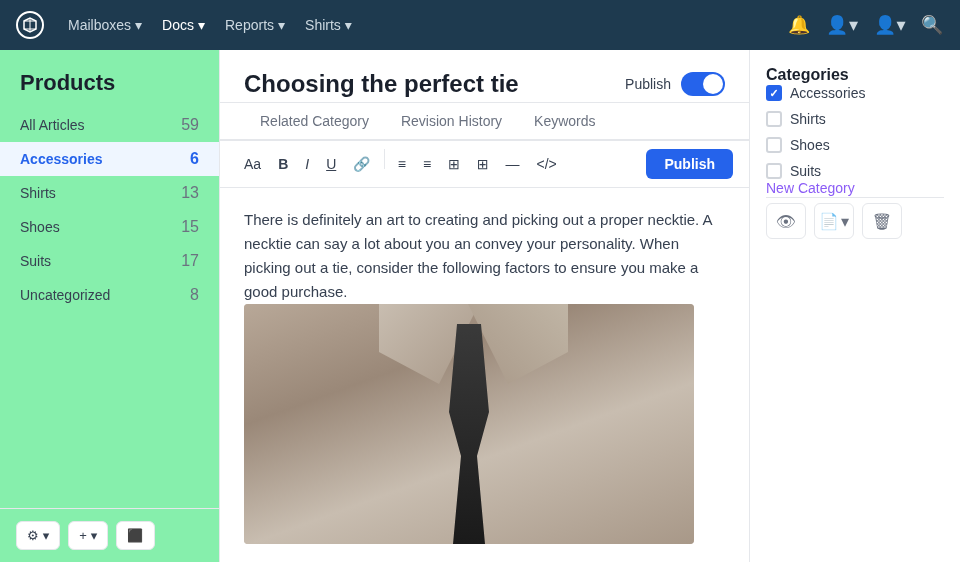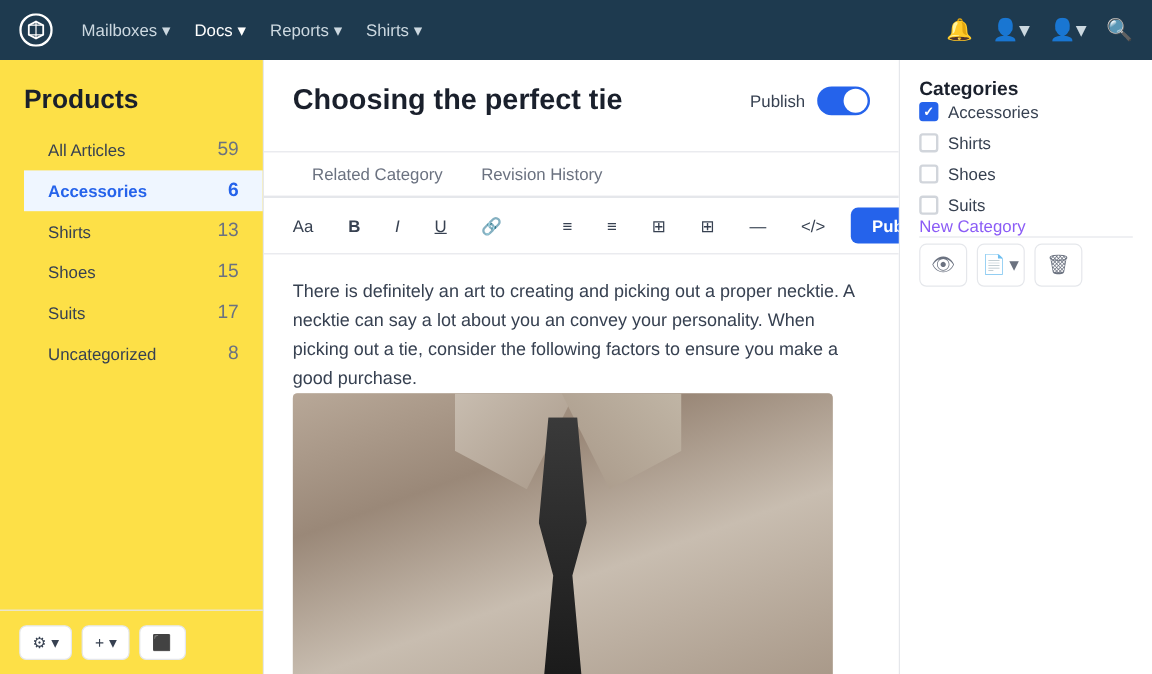--- a/index.html
+++ b/index.html
@@ -29,41 +29,40 @@
     .topnav-item.active { color: #fff; font-weight: 500; }
     .topnav-right { display: flex; align-items: center; gap: 16px; margin-left: auto; }
     .topnav-icon { color: #ccd8e0; cursor: pointer; font-size: 18px; }
 
     
     .layout { display: flex; height: calc(562px - 50px); }
 
     
     .sidebar {
       width: 220px;
-      background: #fde047;
+      background: #86efac;
       border-right: 1px solid #e5e7eb;
       display: flex;
       flex-direction: column;
     }
     .sidebar-title {
       font-size: 22px;
       font-weight: 700;
       color: #1a202c;
       padding: 20px 20px 12px;
     }
     .sidebar-list { flex: 1; overflow-y: auto; }
     .sidebar-item {
       display: flex;
       align-items: center;
       justify-content: space-between;
       padding: 8px 20px;
       font-size: 14px;
       color: #374151;
       cursor: pointer;
-      margin-left: 20px;
     }
     .sidebar-item.active {
       color: #2563eb;
       font-weight: 600;
       background: #eff6ff;
     }
     .sidebar-item-count {
       font-size: 16px;
       color: #6b7280;
     }
@@ -94,21 +93,21 @@
     
     .main {
       flex: 1;
       background: #fff;
       display: flex;
       flex-direction: column;
       border-right: 1px solid #e5e7eb;
       overflow: hidden;
     }
     .article-header {
-      padding: 20px 24px 28px;
+      padding: 20px 24px 4px;
       display: flex;
       align-items: center;
       justify-content: space-between;
       border-bottom: 1px solid #e5e7eb;
     }
     .article-title {
       font-size: 24px;
       font-weight: 700;
       color: #1a202c;
     }
@@ -150,21 +149,21 @@
     }
     .tab.active {
       color: #1a202c;
       border-bottom: 2px solid #2563eb;
       font-weight: 500;
     }
 
     
     .toolbar {
       display: flex;
-      gap: 13px;
+      gap: 1px;
       padding: 8px 16px;
       border-bottom: 1px solid #e5e7eb;
       background: #fff;
     }
     .toolbar-btn {
       padding: 5px 8px;
       border-radius: 4px;
       cursor: pointer;
       color: #374151;
       font-size: 14px;
@@ -399,20 +398,21 @@
       <h1 class="article-title">Choosing the perfect tie</h1>
       <div class="publish-area">
         <span class="publish-label">Publish</span>
         <div class="toggle"></div>
       </div>
     </div>
 
     <div class="article-tabs">
       <div class="tab">Related Category</div>
       <div class="tab">Revision History</div>
+      <div class="tab">Keywords</div>
     </div>
 
     <div class="toolbar">
       <button class="toolbar-btn">Aa</button>
       <button class="toolbar-btn">
           <b>B</b>
         </button>
       <button class="toolbar-btn">
           <i>I</i>
         </button>

